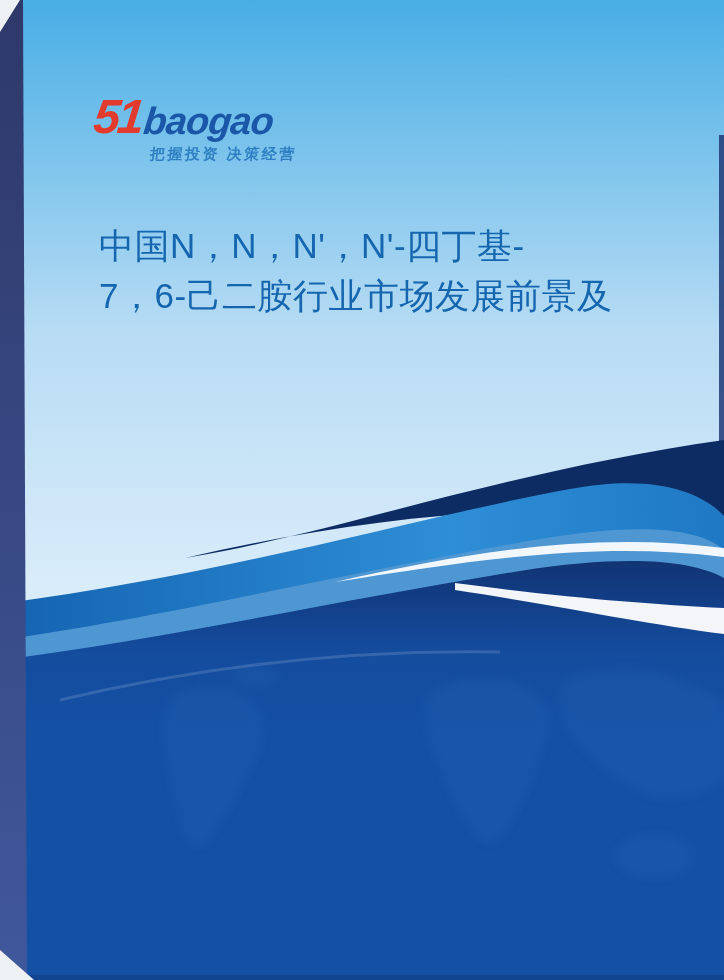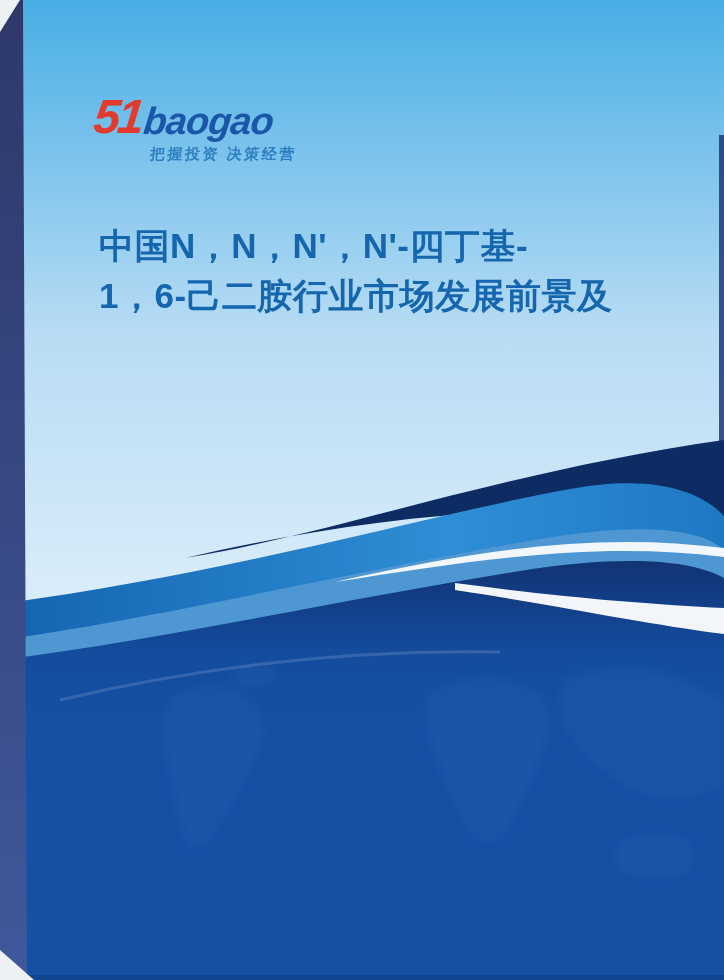--- a/index.html
+++ b/index.html
@@ -22,21 +22,21 @@
     color:#1b57a8; font-size:38px; font-weight:bold; font-style:italic;
     line-height:1.0; margin-left:3px; letter-spacing:-1px;
   }
   .logo-tagline {
     margin:5px 0 0 56px; font-size:15px; font-weight:bold; color:#2e7fc2;
     letter-spacing:2.5px; transform:skewX(-6deg); white-space:nowrap;
   }
 
   .title {
     position:absolute; left:99px; top:221px; width:565px; margin:0;
-    font-size:35px; line-height:50px; font-weight:700; color:#1566ae;
+    font-size:35px; line-height:50px; font-weight:400; color:#1566ae;
     letter-spacing:0.5px;
   }
   .title .line { display:block; }
 </style>
 </head>
 <body>
 
 <div class="page">
 
   <svg class="bg" viewBox="0 0 724 980" preserveAspectRatio="none" xmlns="http://www.w3.org/2000/svg">
@@ -108,17 +108,17 @@
     <div class="logo">
       <div class="logo-row">
         <span class="logo-51">51</span>
         <span class="logo-baogao">baogao</span>
       </div>
       <div class="logo-tagline">把握投资 决策经营</div>
     </div>
 
     <h1 class="title">
       <span class="line">中国N，N，N'，N'-四丁基-</span>
-      <span class="line">1，6-己二胺行业市场发展前景及</span>
+      <span class="line">7，6-己二胺行业市场发展前景及</span>
     </h1>
 
   </div>
 </div>
 
 </body></html>

